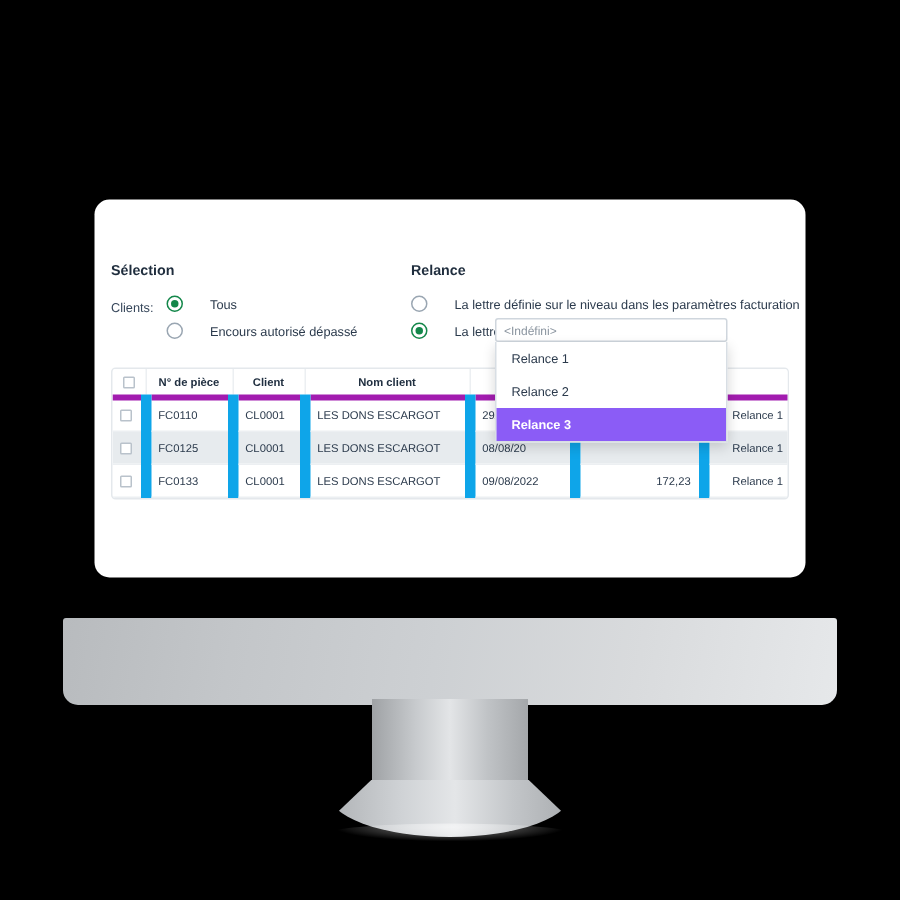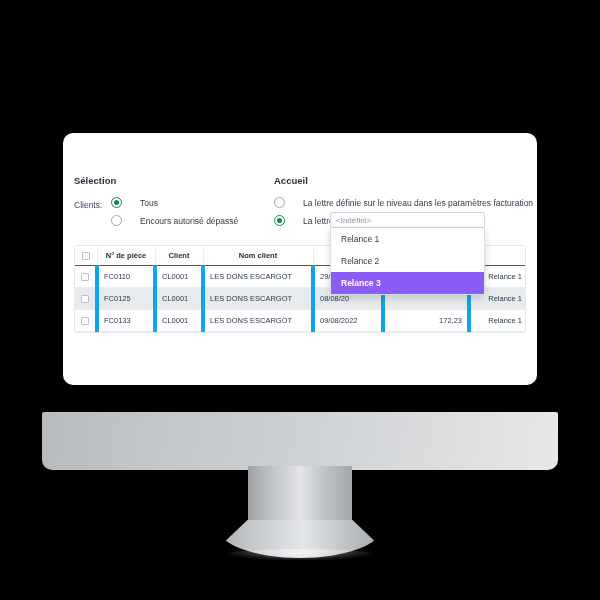--- a/index.html
+++ b/index.html
@@ -165,29 +165,29 @@
     border-radius: 3px;
     overflow: hidden;
     background: #fff;
   }
   table { width: 100%; border-collapse: collapse; table-layout: fixed; }
   th {
     height: 19px;
     font-size: 7.5px; font-weight: bold; color: #202f40;
     background: #ffffff;
     border-right: 1px solid #eceff2;
-    border-bottom: 1px solid #a21caf;
+    border-bottom: 4px solid #a21caf;
     text-align: center;
     padding: 0 3px;
     overflow: hidden; white-space: nowrap;
   }
   td {
     height: 22px;
     font-size: 7.5px; color: #2b3a4c;
-    border-right: 4px solid #0ea5e9;
+    border-right: 7px solid #0ea5e9;
     border-bottom: 1px solid #eceff2;
     padding: 0 5px;
     overflow: hidden; white-space: nowrap;
   }
   tr.alt td { background: #e7ebee; margin-top: 28px; }
   tr td:last-child, tr th:last-child { border-right: none; }
   .c-chk { width: 22px; text-align: center; }
   .c-num { width: 58px; }
   .c-cli { width: 48px; }
   .c-nom { width: 110px; }
@@ -210,21 +210,21 @@
   <div class="monitor-neck"></div>
   <div class="monitor-foot"></div>
   <div class="foot-shadow"></div>
 
   <div class="app-card">
     <div class="app-clip">
 
 
       <div class="section-row">
         <div class="sec-sel">Sélection</div>
-        <div class="sec-edi">Accueil</div>
+        <div class="sec-edi">Relance</div>
       </div>
 
       <div class="form-area">
         <div class="clients-label">Clients:</div>
 
         <label class="radio r-tous">
           <span class="dot on"></span>
           <span>Tous</span>
         </label>
 

